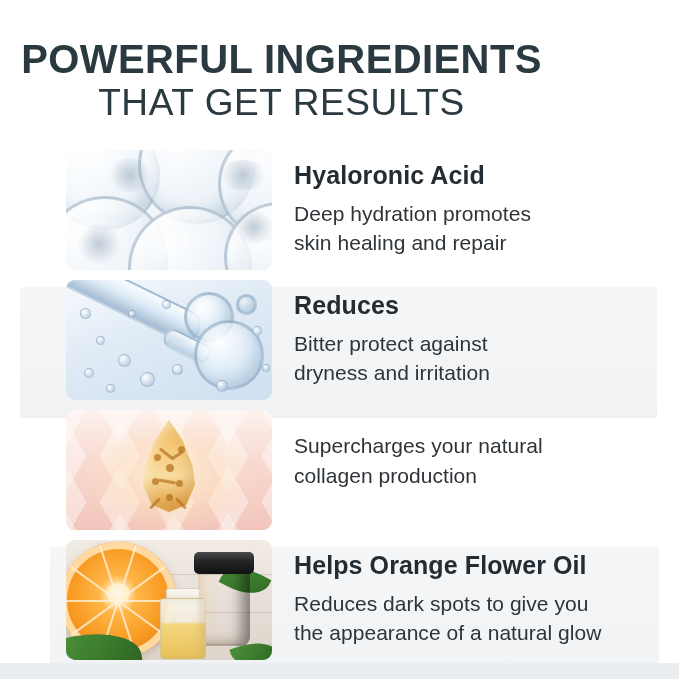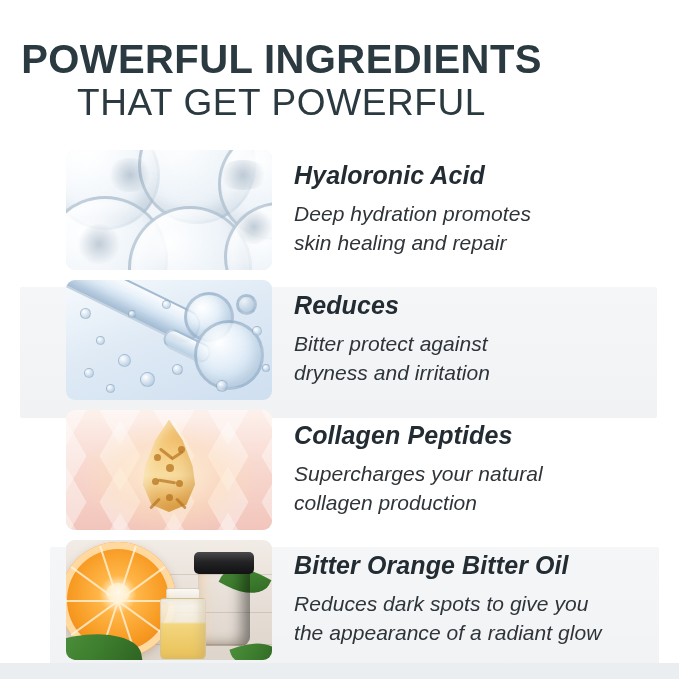--- a/index.html
+++ b/index.html
@@ -58,21 +58,20 @@
     top: 150px;
     width: 679px;
   }
   .row {
     position: relative;
     display: flex;
     align-items: flex-start;
     height: 130px;
     padding-left: 66px;
     box-sizing: border-box;
-    font-style: italic;
   }
   .row-band {
     position: absolute;
     left: 20px;
     right: 22px;
     top: 7px;
     bottom: -8px;
     background: linear-gradient(180deg, #f4f6f7 0%, #f2f4f6 55%, #f0f2f4 100%);
     border-radius: 2px;
     z-index: 0;
@@ -334,21 +333,21 @@
   .art-orange .leaf2 { right: 4px;  top: 28px;  width: 46px; height: 26px; transform: rotate(28deg); border-radius: 80% 0 80% 0; }
   .art-orange .leaf3 { right: -6px; bottom: -6px; width: 46px; height: 24px; transform: rotate(-18deg); }
 </style>
 </head>
 <body>
 
 <div class="page">
 
   <div class="heading">
     <span class="heading-line1">POWERFUL INGREDIENTS</span>
-    <span class="heading-line2">THAT GET POWERFUL</span>
+    <span class="heading-line2">THAT GET RESULTS</span>
   </div>
 
   <div class="rows">
 
     <div class="row row-1 plain">
 
       <div class="thumb">
         <div class="art-bubbles">
           <div class="bub b1"></div>
             <div class="bub b2"></div>
@@ -413,21 +412,20 @@
           <div class="mol" style="width:8px;height:8px;left:100px;top:54px;"></div>
           <div class="bar" style="left:92px;top:70px;width:18px;transform:rotate(10deg);"></div>
           <div class="mol" style="width:7px;height:7px;left:86px;top:68px;"></div>
           <div class="mol" style="width:7px;height:7px;left:110px;top:70px;"></div>
           <div class="mol" style="width:7px;height:7px;left:100px;top:84px;"></div>
           <div class="bar" style="left:82px;top:92px;width:14px;transform:rotate(-46deg);"></div>
           <div class="bar" style="left:108px;top:92px;width:14px;transform:rotate(46deg);"></div>
         </div>
       </div>
       <div class="text-col">
-        <div class="ing-title">Collagen Peptides</div>
         <div class="ing-desc">Supercharges your natural
 collagen production</div>
       </div>
     </div>
 
     <div class="row row-4">
       <div class="row-band"></div>
       <div class="thumb">
         <div class="art-orange">
           <div class="plank" style="top:34px;"></div>
@@ -449,22 +447,22 @@
           <div class="leaf leaf2"></div>
           <div class="bottle"></div>
           <div class="cap"></div>
           <div class="vial-neck"></div>
           <div class="vial"></div>
           <div class="leaf leaf1"></div>
           <div class="leaf leaf3"></div>
         </div>
       </div>
       <div class="text-col">
-        <div class="ing-title">Bitter Orange Bitter Oil</div>
+        <div class="ing-title">Helps Orange Flower Oil</div>
         <div class="ing-desc">Reduces dark spots to give you
-the appearance of a radiant glow</div>
+the appearance of a natural glow</div>
       </div>
     </div>
 
   </div>
 
   <div class="bottom-strip"></div>
 </div>
 
 </body></html>

